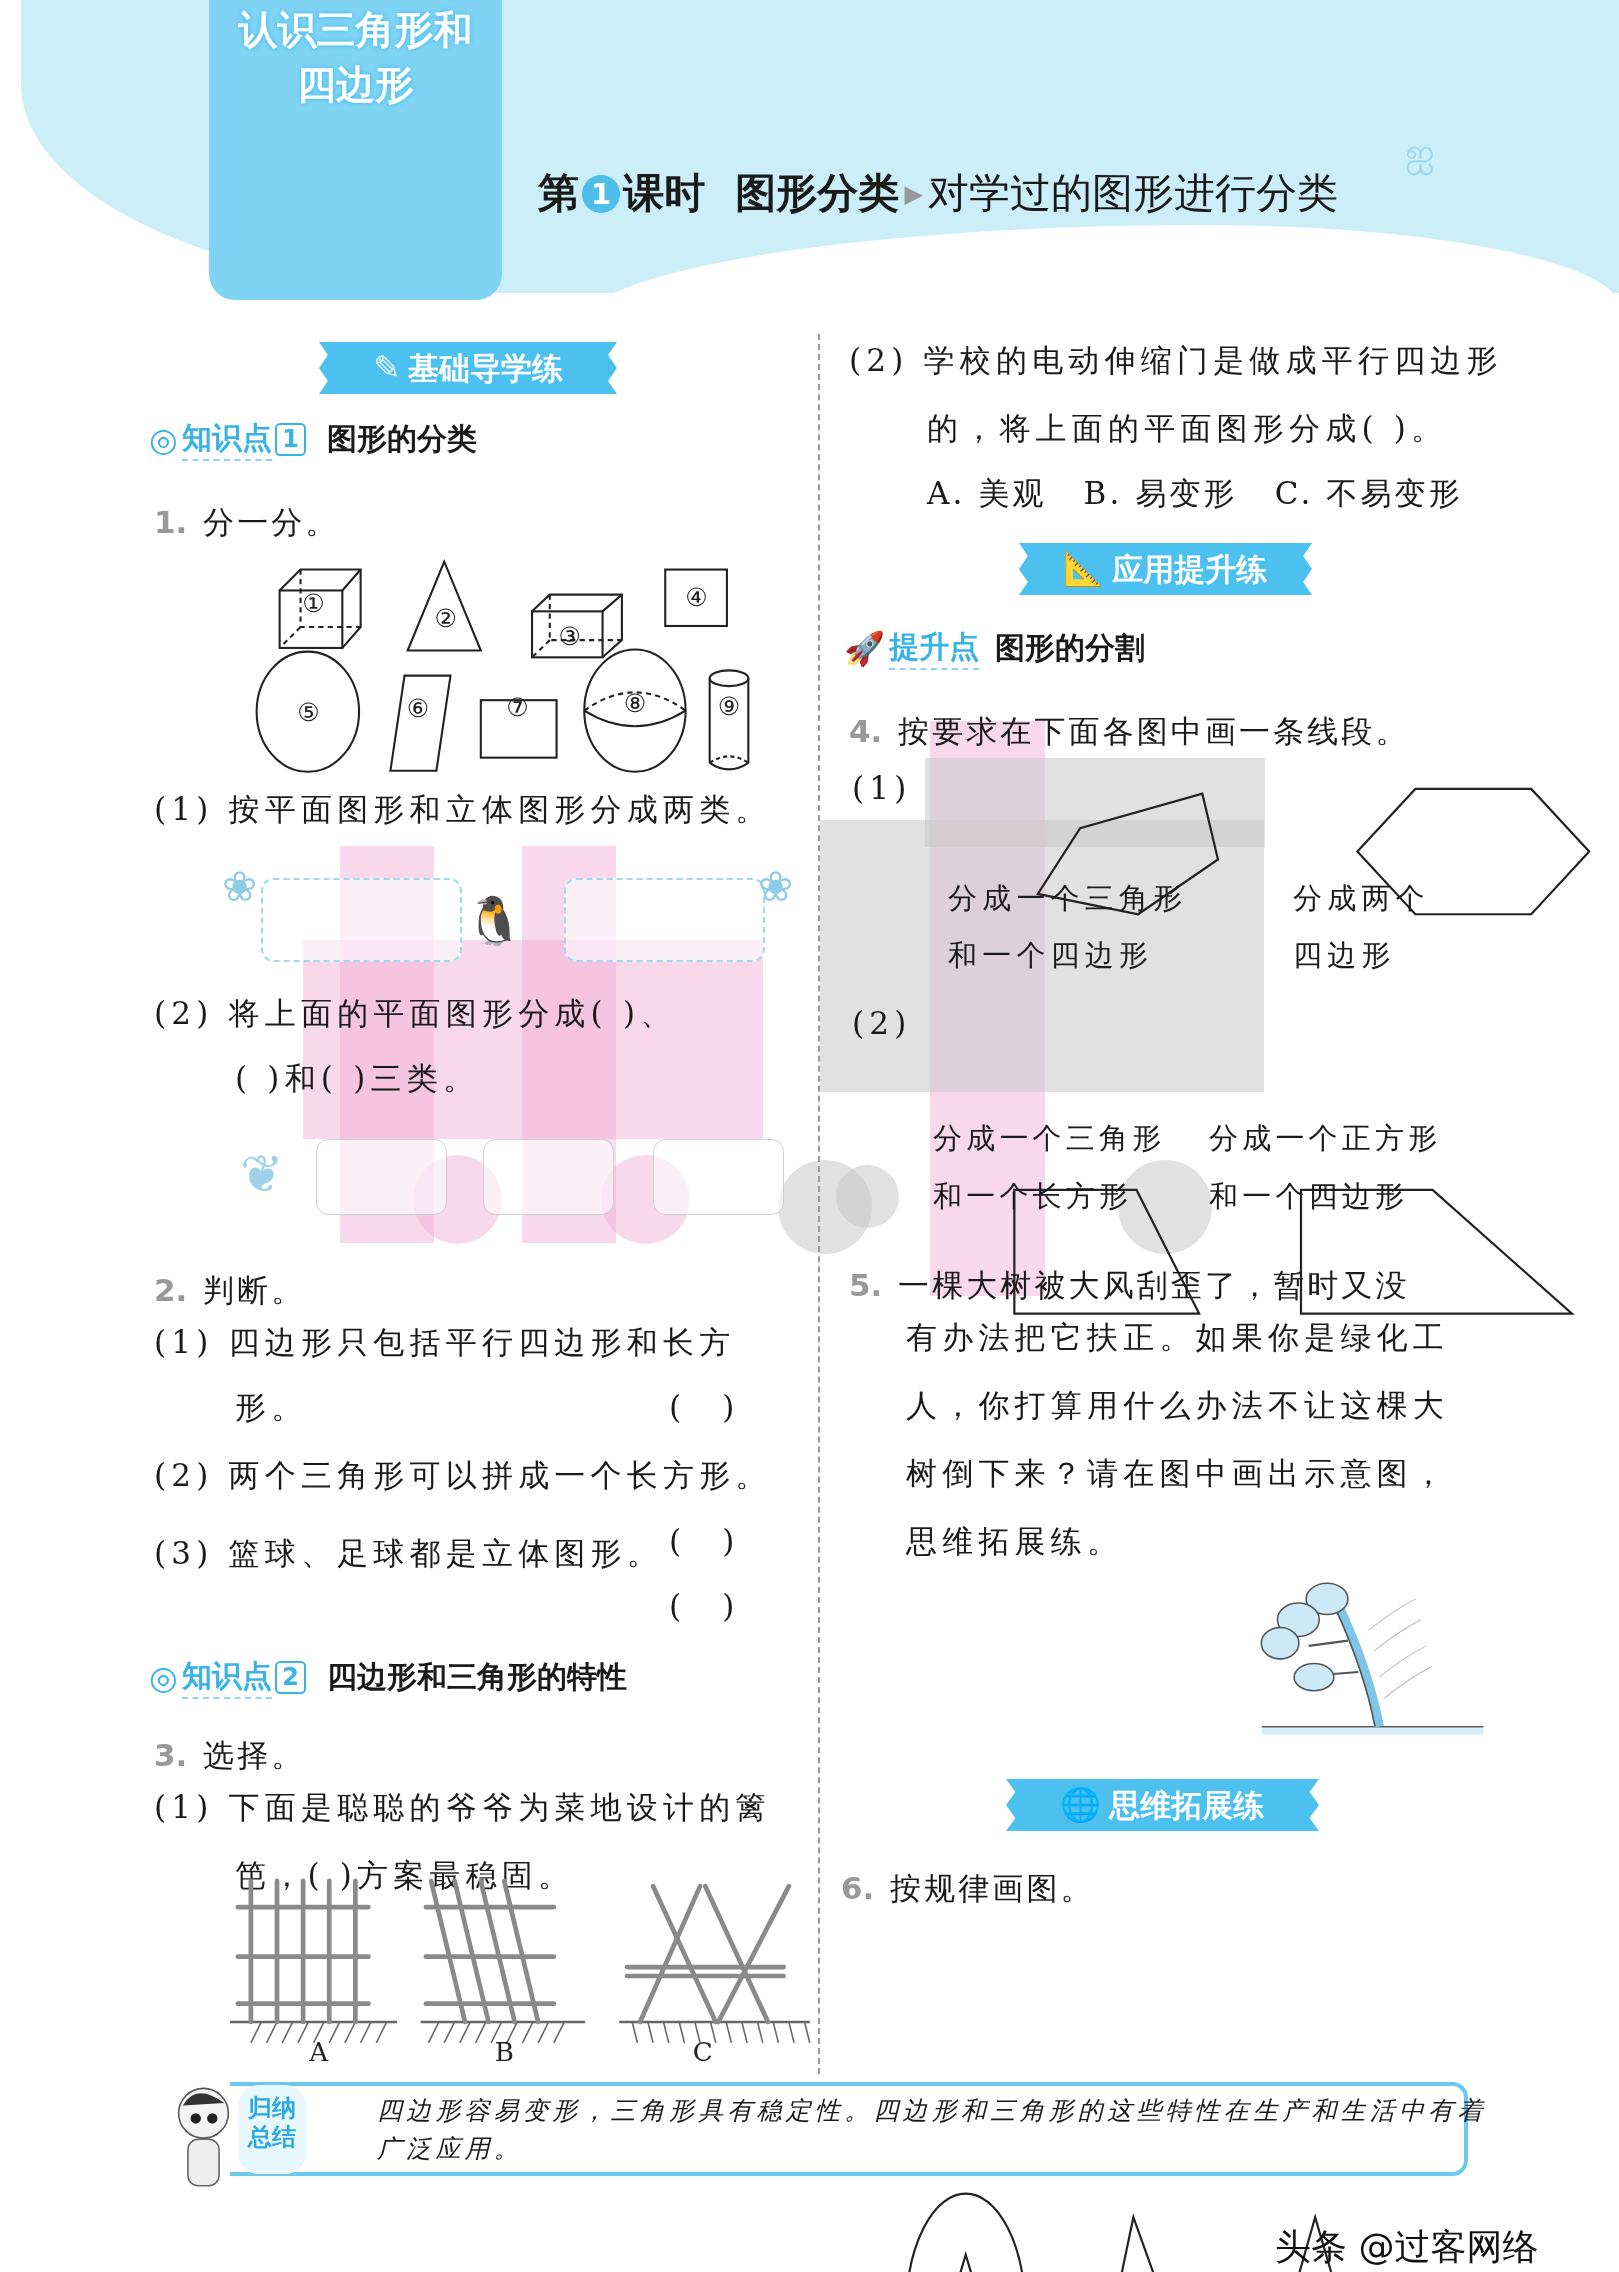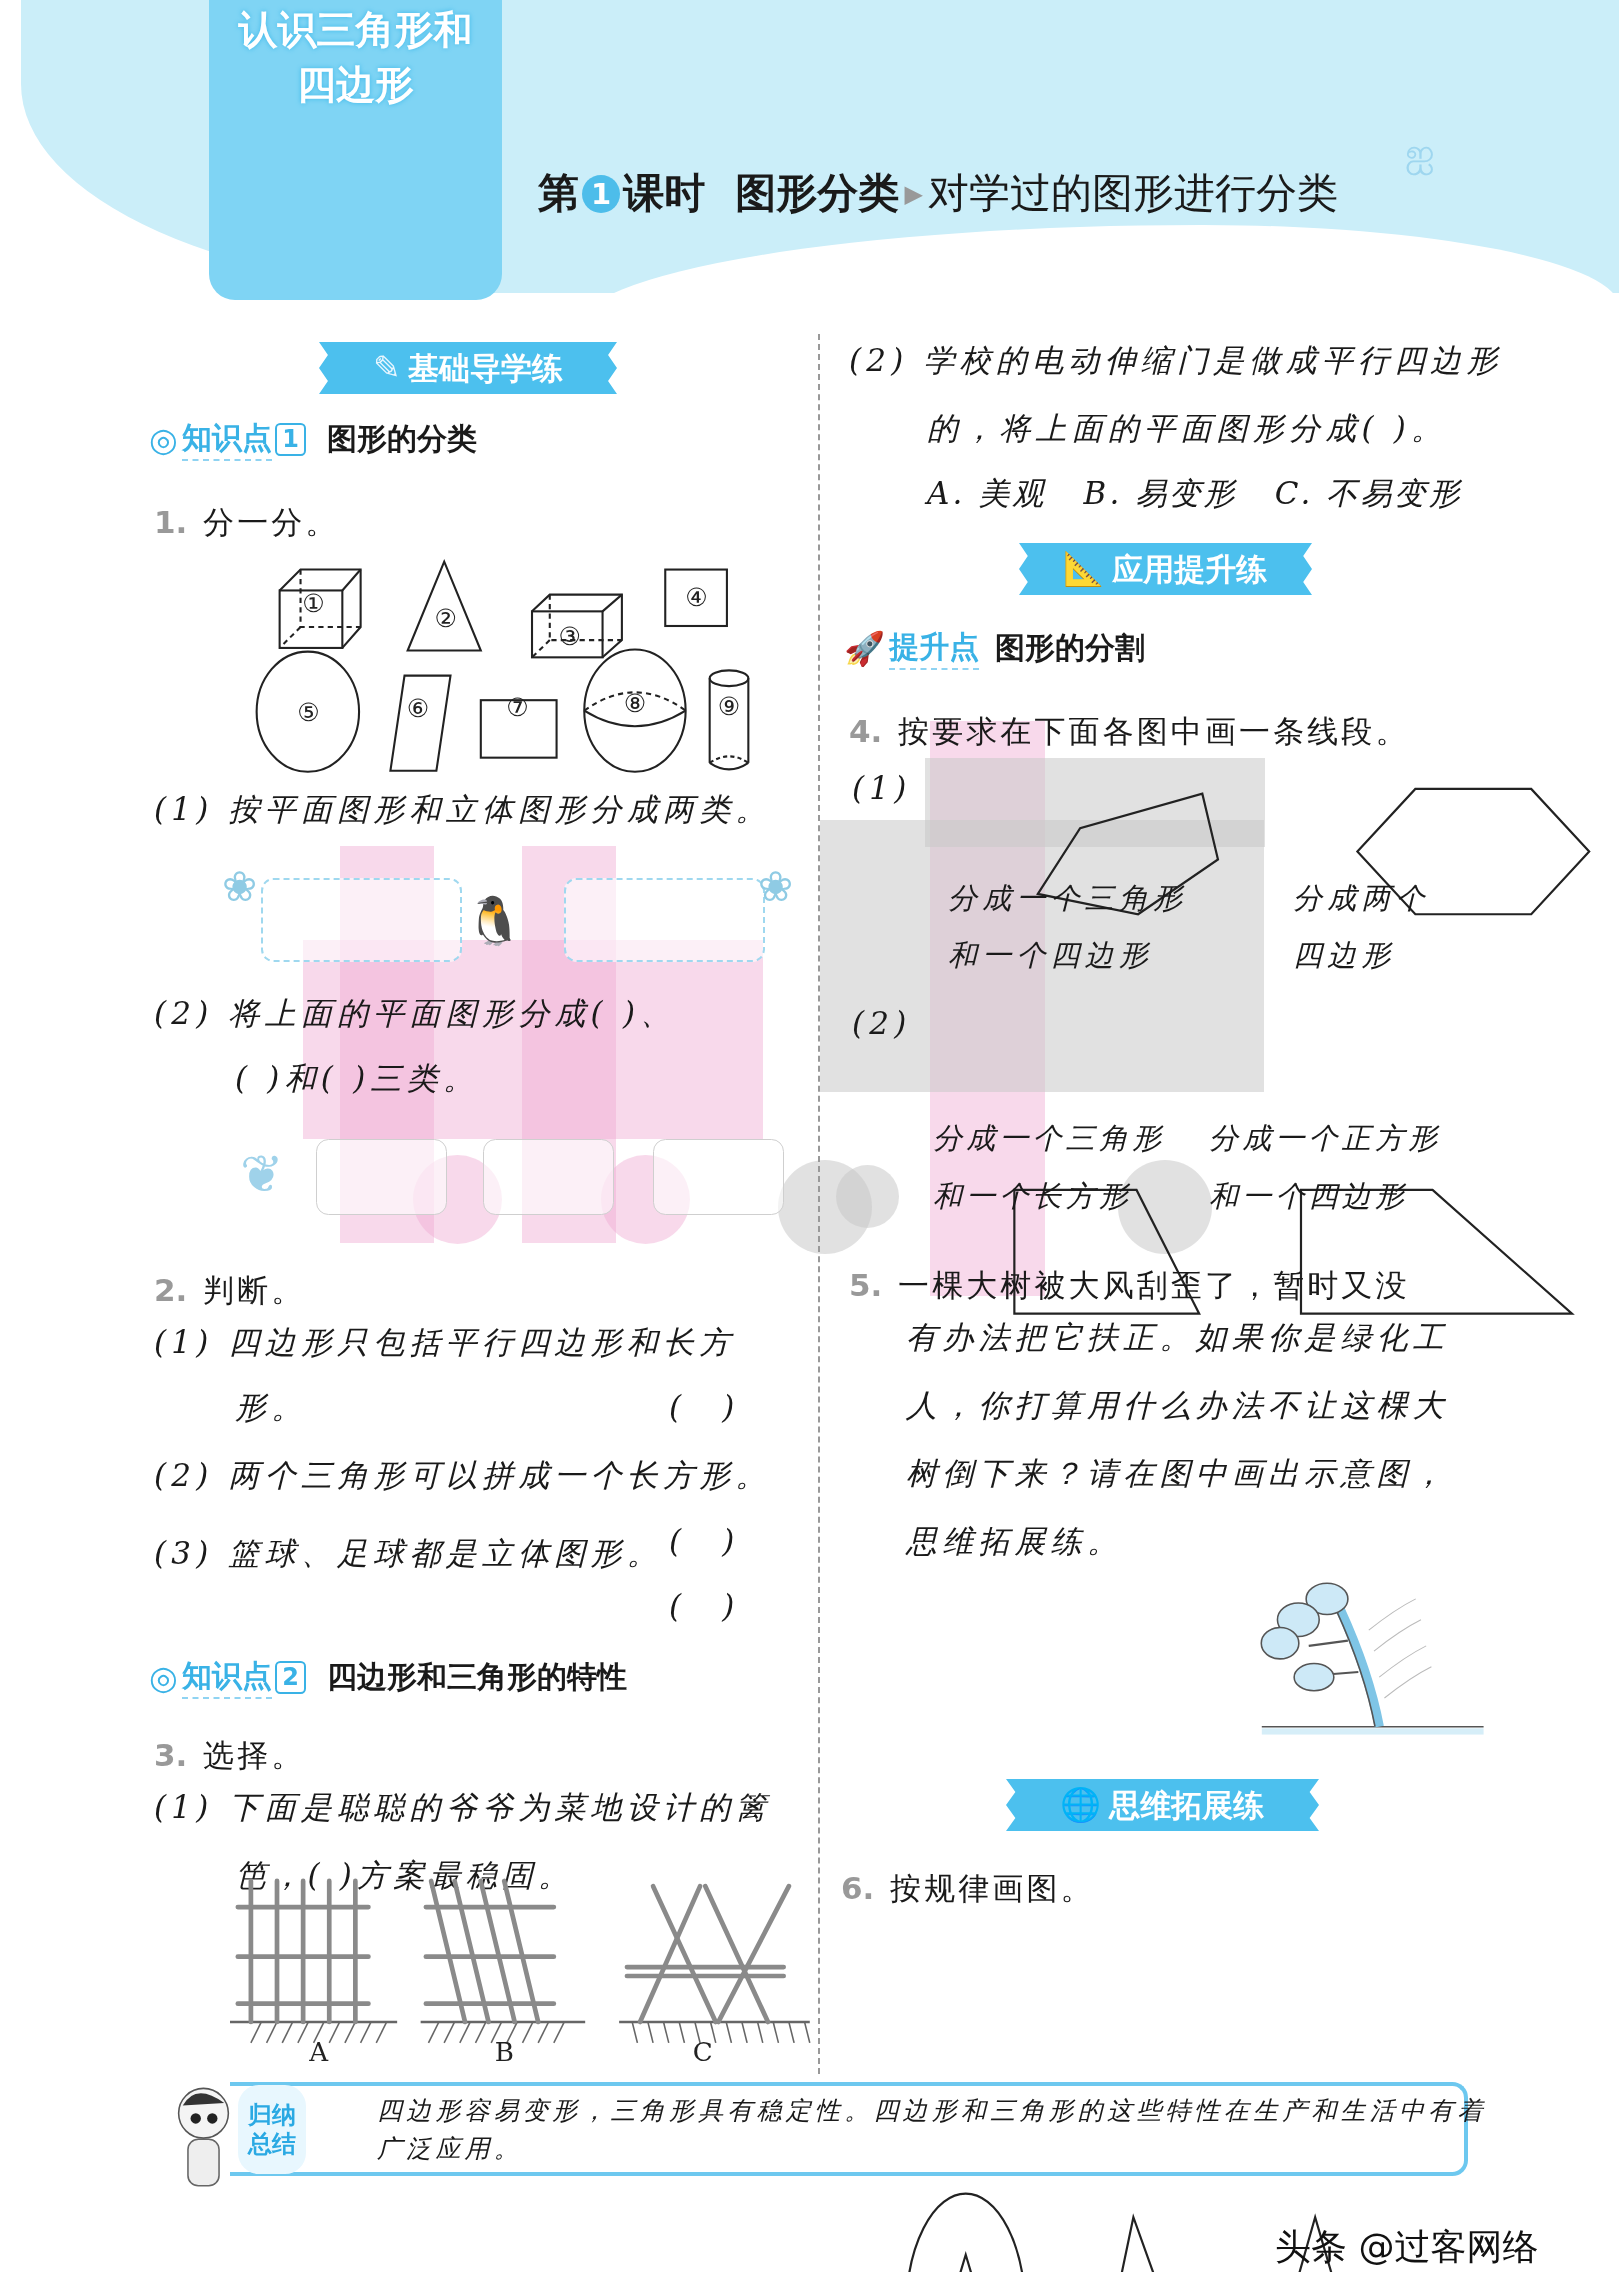--- a/index.html
+++ b/index.html
@@ -33,31 +33,31 @@
   
   .kp { position: absolute; display: flex; align-items: center; font-family: "DejaVu Sans", sans-serif; font-size: 30px; white-space: nowrap; }
   .kp .kp-icon { color: #39b2e6; font-size: 33px; margin-right: 4.2px; }
   .kp .kp-label { color: #39b2e6; font-weight: bold; border-bottom: 2.1px dashed #8fd3f2; }
   .kp .kp-num { display: inline-block; width: 31px; height: 33px; border: 2.1px solid #39b2e6; border-radius: 5.2px; color: #39b2e6; font-weight: bold; font-size: 24px; line-height: 29px; text-align: center; margin-left: 3.1px; }
   .kp .kp-title { margin-left: 21px; font-weight: bold; color: #1a1a1a; }
 
   
   .q { position: absolute; font-size: 31px; line-height: 31px; white-space: nowrap; letter-spacing: 3.1px; margin-top: 16px; }
   .qnum { font-family: "DejaVu Sans", sans-serif; font-weight: bold; color: #999; margin-right: 15.7px; letter-spacing: 0; }
-  .sub { position: absolute; font-size: 31px; line-height: 31px; white-space: nowrap; letter-spacing: 5.2px; font-style: italic; }
+  .sub { position: absolute; font-size: 31px; line-height: 31px; white-space: nowrap; letter-spacing: 5.2px; }
 
   
   .wm { position: absolute; background: rgba(240,170,210,0.45); }
   .wm-gray { position: absolute; background: rgba(200,200,200,0.55); }
 
   svg { position: absolute; overflow: visible; }
   .box { position: absolute; border: 2.1px dashed #9fd8ef; border-radius: 12.5px; background: rgba(255,255,255,0.6); }
 
   .summary { position: absolute; left: 230px; top: 2082px; width: 1238px; height: 94px; border: 4.2px solid #6dc8ef; border-left: none; border-radius: 0 15.7px 15.7px 0; }
-  .summary-badge { position: absolute; left: 238px; top: 2085px; width: 68px; height: 89px; background: #e8f7fe; border-radius: 21px; color: #2aa9e3; font-family: "DejaVu Sans", sans-serif; font-weight: bold; font-size: 24px; line-height: 29px; text-align: center; padding-top: 16px; }
+  .summary-badge { position: absolute; left: 238px; top: 2085px; width: 68px; height: 89px; background: #e8f7fe; border-radius: 21px; color: #2aa9e3; font-family: "DejaVu Sans", sans-serif; font-weight: bold; font-size: 24px; line-height: 29px; text-align: center; padding-top: 9px; }
   .summary-text { position: absolute; left: 329px; top: 2092px; width: 1123px; font-size: 25px; line-height: 38px; letter-spacing: 4.2px; font-style: italic; margin-left: 48px; }
   .avatar { position: absolute; left: 175px; top: 2082px; width: 57px; height: 104px; }
   .credit { position: absolute; left: 1275px; top: 2223px; font-family: "DejaVu Sans", sans-serif; font-size: 36px; color: #111; }
 </style>
 </head>
 <body>
 
 <div class="header-band" data-name="header-band"></div>
 <div class="header-wave" data-name="header-wave"></div>
 <div class="unit-tab" data-name="unit-tab">

